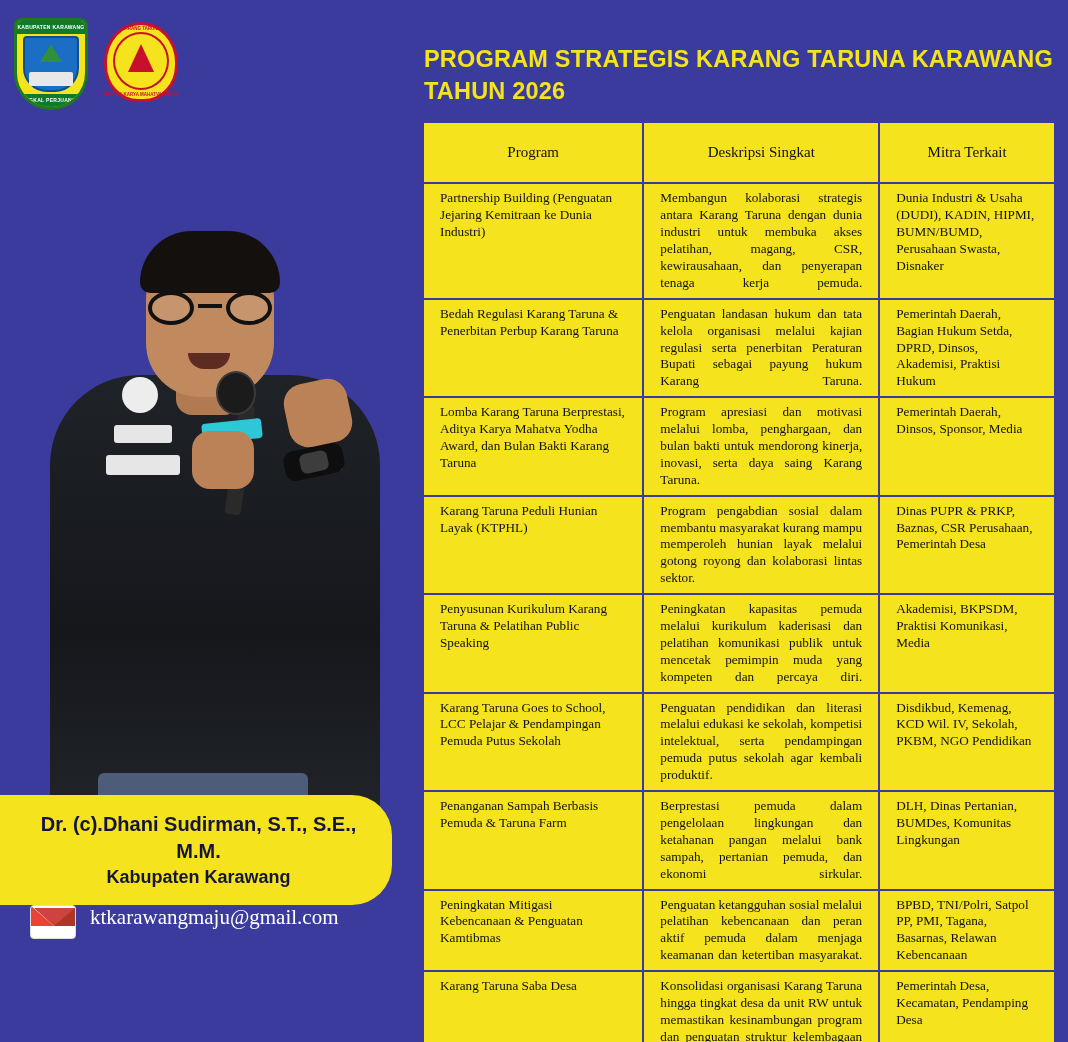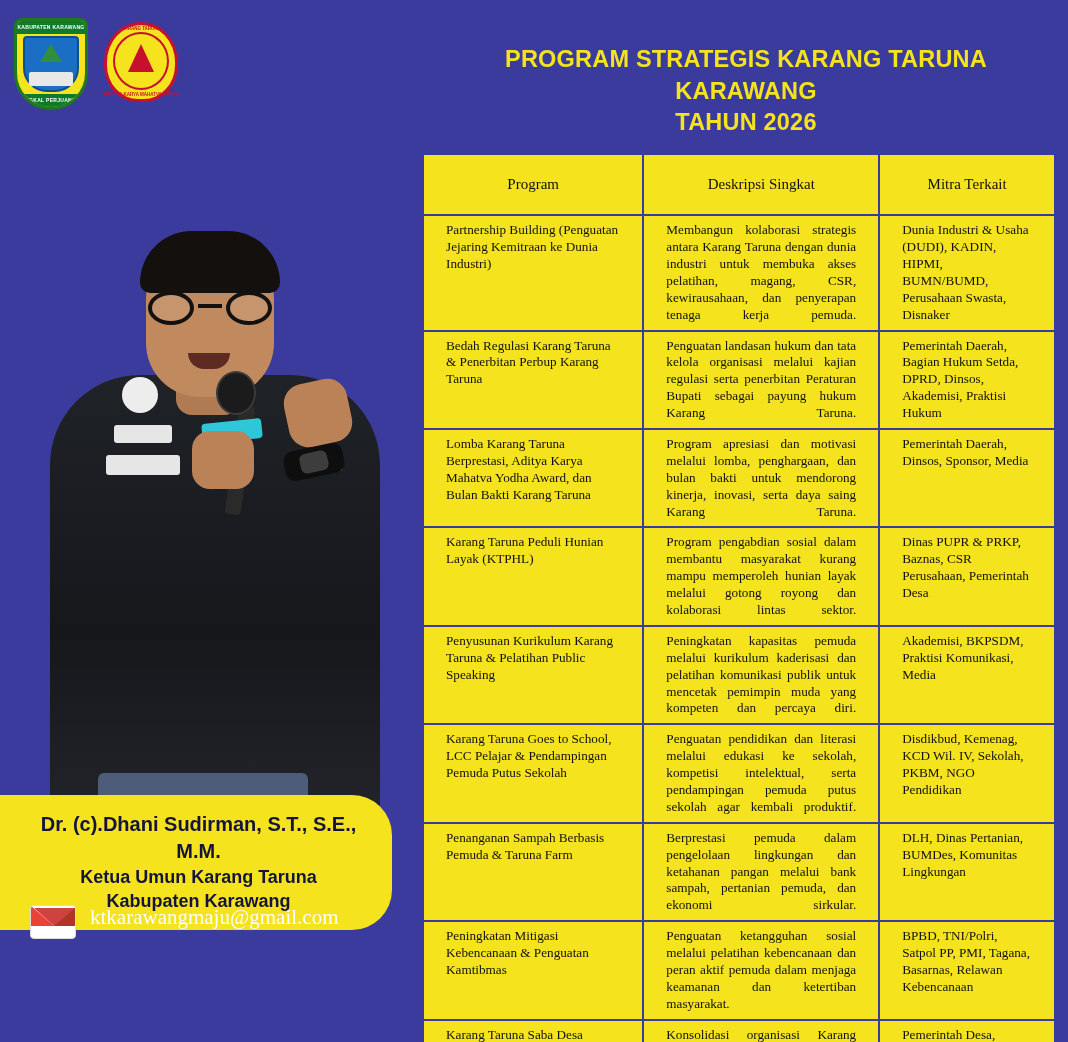--- a/index.html
+++ b/index.html
@@ -315,24 +315,23 @@
   
   .right-col {
     position: absolute;
     left: 412px; top: 0;
     width: 656px; height: 1042px;
   }
   .title {
     color: #f4e31d;
     font-size: 23.5px;
     font-weight: bold;
-    text-align: center;
     letter-spacing: .2px;
     line-height: 1.35;
-    margin: 44px 10px 14px 22px;
+    margin: 44px 10px 14px 12px;
   }
   table.program-table {
     border-collapse: separate;
     border-spacing: 2px;
     width: 634px;
     margin-left: 10px;
     table-layout: fixed;
   }
   table.program-table th {
     background: #f4e31d;
@@ -340,21 +339,21 @@
     font-size: 15px;
     font-weight: normal;
     padding: 21px 4px;
     text-align: center;
     font-family: "Liberation Serif", serif;
   }
   table.program-table td {
     background: #f4e31d;
     color: #111;
     font-size: 13.2px;
-    padding: 6px 22px;
+    padding: 6px 16px;
     vertical-align: top;
     line-height: 1.28;
     font-family: "Liberation Serif", serif;
   }
   td.col-prog { width: 196px; vertical-align: middle; }
   td.col-desc { width: 254px; text-align: justify; text-align-last: justify; }
   td.col-mitra { width: 176px; }
   th.col-prog { width: 196px; }
   th.col-desc { width: 210px; }
   th.col-mitra { width: 156px; }
@@ -402,21 +401,20 @@
       <div class="ph-mic-flag"></div>
       <div class="ph-mic-head"></div>
       <div class="ph-hand-l"></div>
       <div class="ph-watch"></div>
       <div class="ph-hand-r"></div>
     </div>
   </div>
 
   <div class="nameplate">
     <div class="n1">Dr. (c).Dhani Sudirman, S.T., S.E., M.M.</div>
-    <div class="n2">Ketua Umun Karang Taruna</div>
     <div class="n3">Kabupaten Karawang</div>
   </div>
 
   <div class="contacts">
     <div class="contact-row">
       <div class="icon-gmail"></div>
       <div class="txt">ktkarawangmaju@gmail.com</div>
     </div>
   </div>
 </div>

